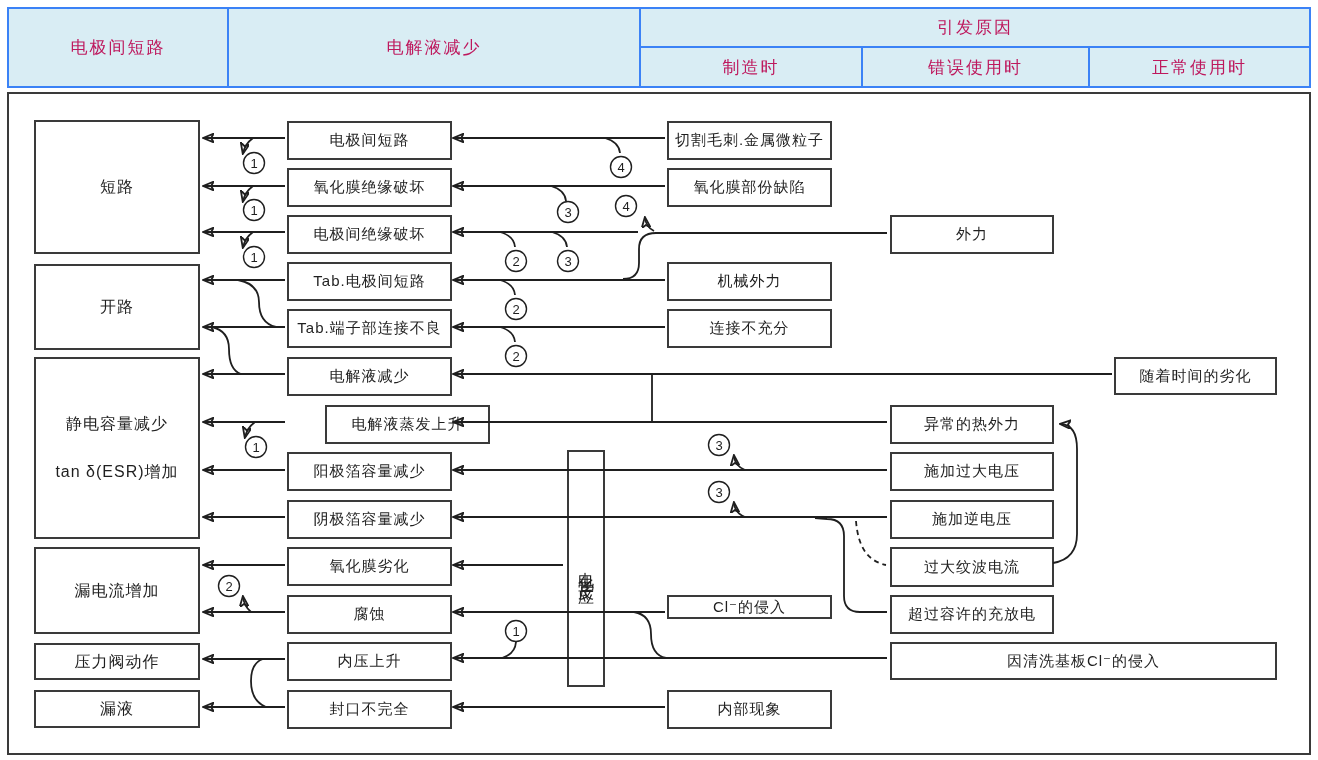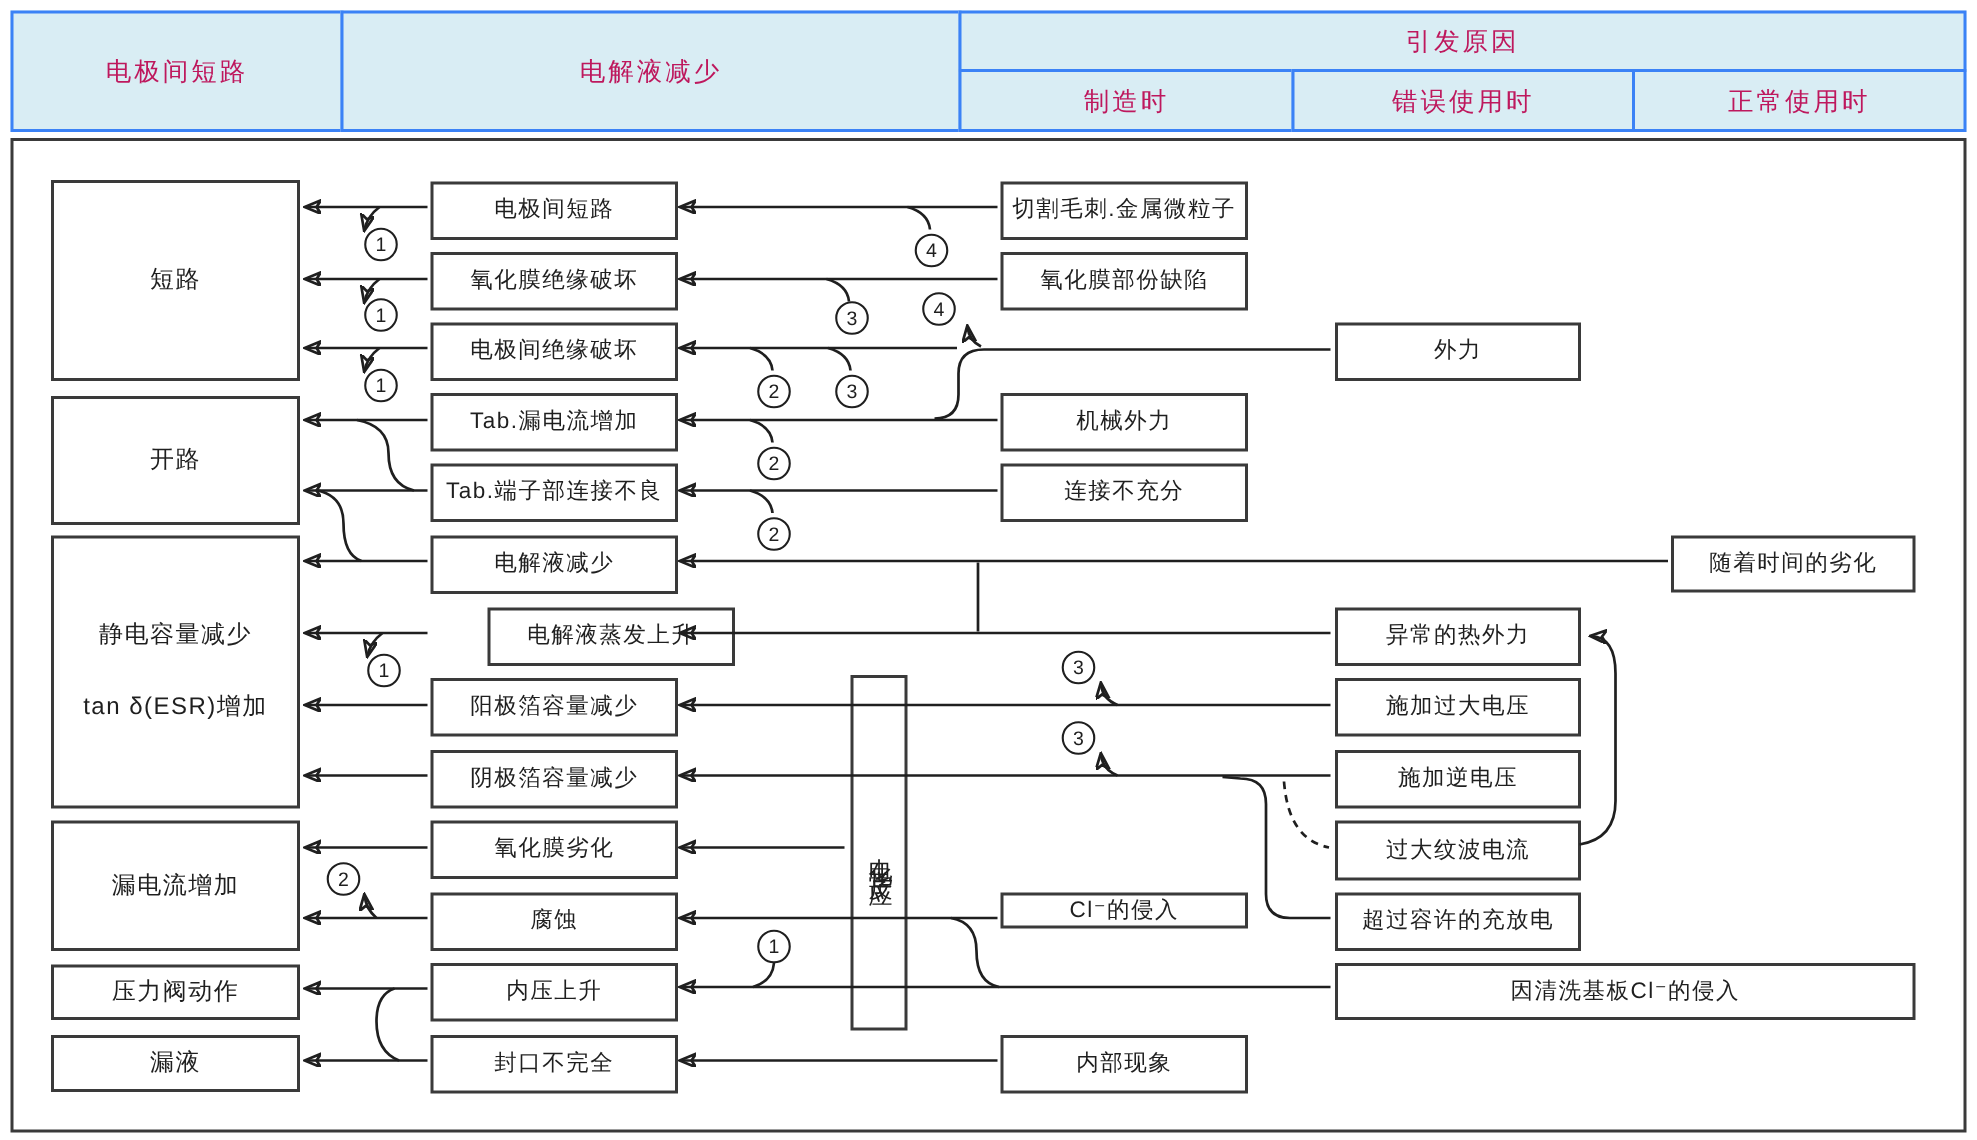--- a/index.html
+++ b/index.html
@@ -43,21 +43,21 @@
     <div class="box fault" style="left: 25px; top: 170px; width: 166px; height: 86px;">开路</div>
     <div class="box fault" style="left: 25px; top: 263px; width: 166px; height: 182px;">静电容量减少
 
 tan δ(ESR)增加</div>
     <div class="box fault" style="left: 25px; top: 453px; width: 166px; height: 87px;">漏电流增加</div>
     <div class="box fault" style="left: 25px; top: 549px; width: 166px; height: 37px;">压力阀动作</div>
     <div class="box fault" style="left: 25px; top: 596px; width: 166px; height: 38px;">漏液</div>
     <div class="box phenomenon" style="left: 278px; top: 27px; width: 165px; height: 39px;">电极间短路</div>
     <div class="box phenomenon" style="left: 278px; top: 74px; width: 165px; height: 39px;">氧化膜绝缘破坏</div>
     <div class="box phenomenon" style="left: 278px; top: 121px; width: 165px; height: 39px;">电极间绝缘破坏</div>
-    <div class="box phenomenon" style="left: 278px; top: 168px; width: 165px; height: 39px;">Tab.漏电流增加</div>
+    <div class="box phenomenon" style="left: 278px; top: 168px; width: 165px; height: 39px;">Tab.电极间短路</div>
     <div class="box phenomenon" style="left: 278px; top: 215px; width: 165px; height: 39px;">Tab.端子部连接不良</div>
     <div class="box phenomenon" style="left: 278px; top: 263px; width: 165px; height: 39px;">电解液减少</div>
     <div class="box phenomenon" style="left: 278px; top: 311px; width: 165px; height: 39px; margin-left: 38px;">电解液蒸发上升</div>
     <div class="box phenomenon" style="left: 278px; top: 358px; width: 165px; height: 39px;">阳极箔容量减少</div>
     <div class="box phenomenon" style="left: 278px; top: 406px; width: 165px; height: 39px;">阴极箔容量减少</div>
     <div class="box phenomenon" style="left: 278px; top: 453px; width: 165px; height: 39px;">氧化膜劣化</div>
     <div class="box phenomenon" style="left: 278px; top: 501px; width: 165px; height: 39px;">腐蚀</div>
     <div class="box phenomenon" style="left: 278px; top: 548px; width: 165px; height: 39px;">内压上升</div>
     <div class="box phenomenon" style="left: 278px; top: 596px; width: 165px; height: 39px;">封口不完全</div>
     <div class="box manufacturing" style="left: 658px; top: 27px; width: 165px; height: 39px;">切割毛刺.金属微粒子</div>

